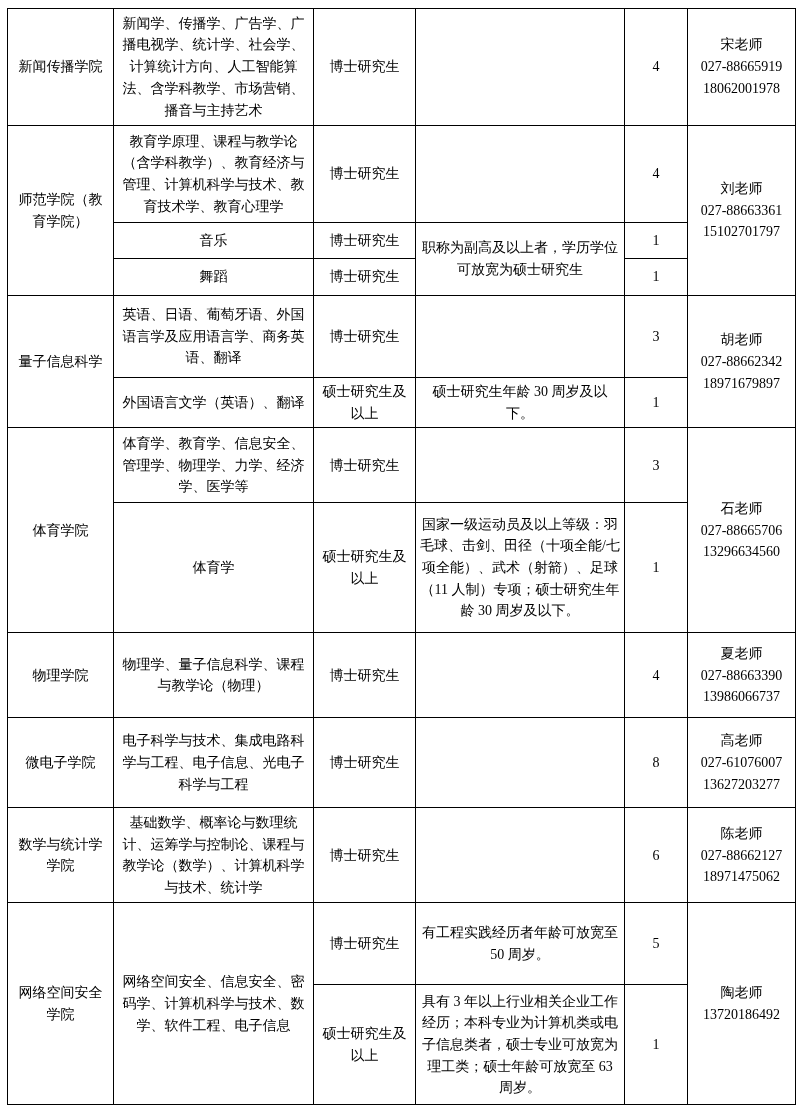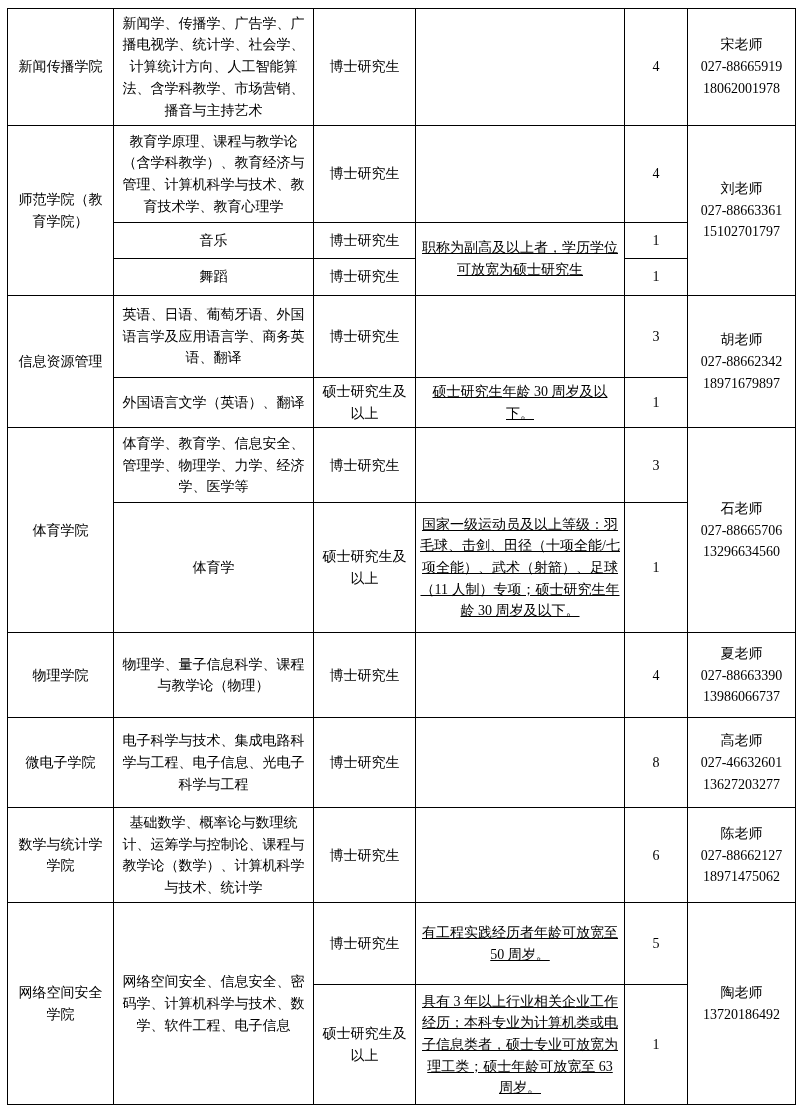--- a/index.html
+++ b/index.html
@@ -25,21 +25,20 @@
     text-align: center;
     padding: 3px 4px;
     overflow: hidden;
     white-space: pre-line;
   }
   td.c-college { padding: 3px 2px; }
   td.c-majors  { padding: 3px 5px; }
   td.c-req {
     text-align: left;
     padding: 3px 5px;
-    text-decoration: underline;
   }
   td.c-count { padding: 0 2px; }
   td.c-contact { padding: 3px 2px; }
 </style>
 </head>
 <body>
 
 <table class="recruit">
   <colgroup>
     <col style="width:106px">
@@ -78,21 +77,21 @@
     <td class="c-req" rowspan="2">职称为副高及以上者，学历学位可放宽为硕士研究生</td>
     <td class="c-count">1</td>
   </tr>
   <tr style="height:37px">
     <td class="c-majors">舞蹈</td>
     <td class="c-degree">博士研究生</td>
     <td class="c-count">1</td>
   </tr>
 
   <tr style="height:82px">
-    <td class="c-college" rowspan="2">信息资源管理</td>
+    <td class="c-college" rowspan="2">量子信息科学</td>
     <td class="c-majors">英语、日语、葡萄牙语、外国语言学及应用语言学、商务英语、翻译</td>
     <td class="c-degree">博士研究生</td>
     <td class="c-req"></td>
     <td class="c-count">3</td>
     <td class="c-contact" rowspan="2">胡老师
 027-88662342
 18971679897</td>
   </tr>
   <tr style="height:43px">
     <td class="c-majors">外国语言文学（英语）、翻译</td>
@@ -129,21 +128,21 @@
 13986066737</td>
   </tr>
 
   <tr style="height:90px">
     <td class="c-college">微电子学院</td>
     <td class="c-majors">电子科学与技术、集成电路科学与工程、电子信息、光电子科学与工程</td>
     <td class="c-degree">博士研究生</td>
     <td class="c-req"></td>
     <td class="c-count">8</td>
     <td class="c-contact">高老师
-027-46632601
+027-61076007
 13627203277</td>
   </tr>
 
   <tr style="height:95px">
     <td class="c-college">数学与统计学学院</td>
     <td class="c-majors">基础数学、概率论与数理统计、运筹学与控制论、课程与教学论（数学）、计算机科学与技术、统计学</td>
     <td class="c-degree">博士研究生</td>
     <td class="c-req"></td>
     <td class="c-count">6</td>
     <td class="c-contact">陈老师

